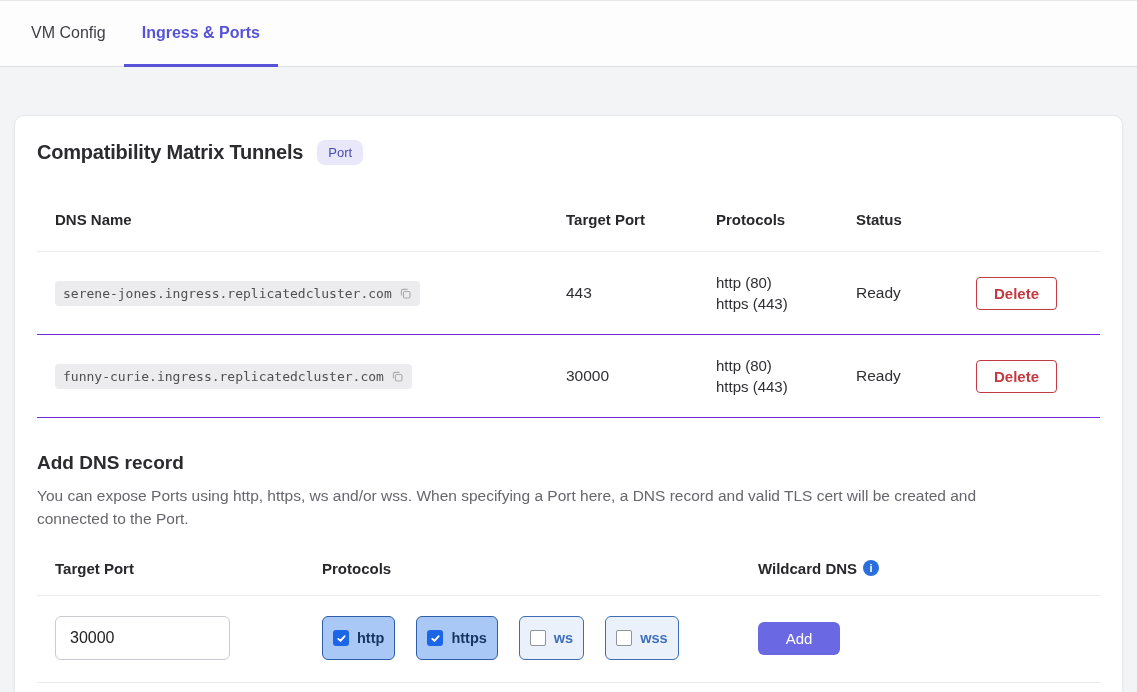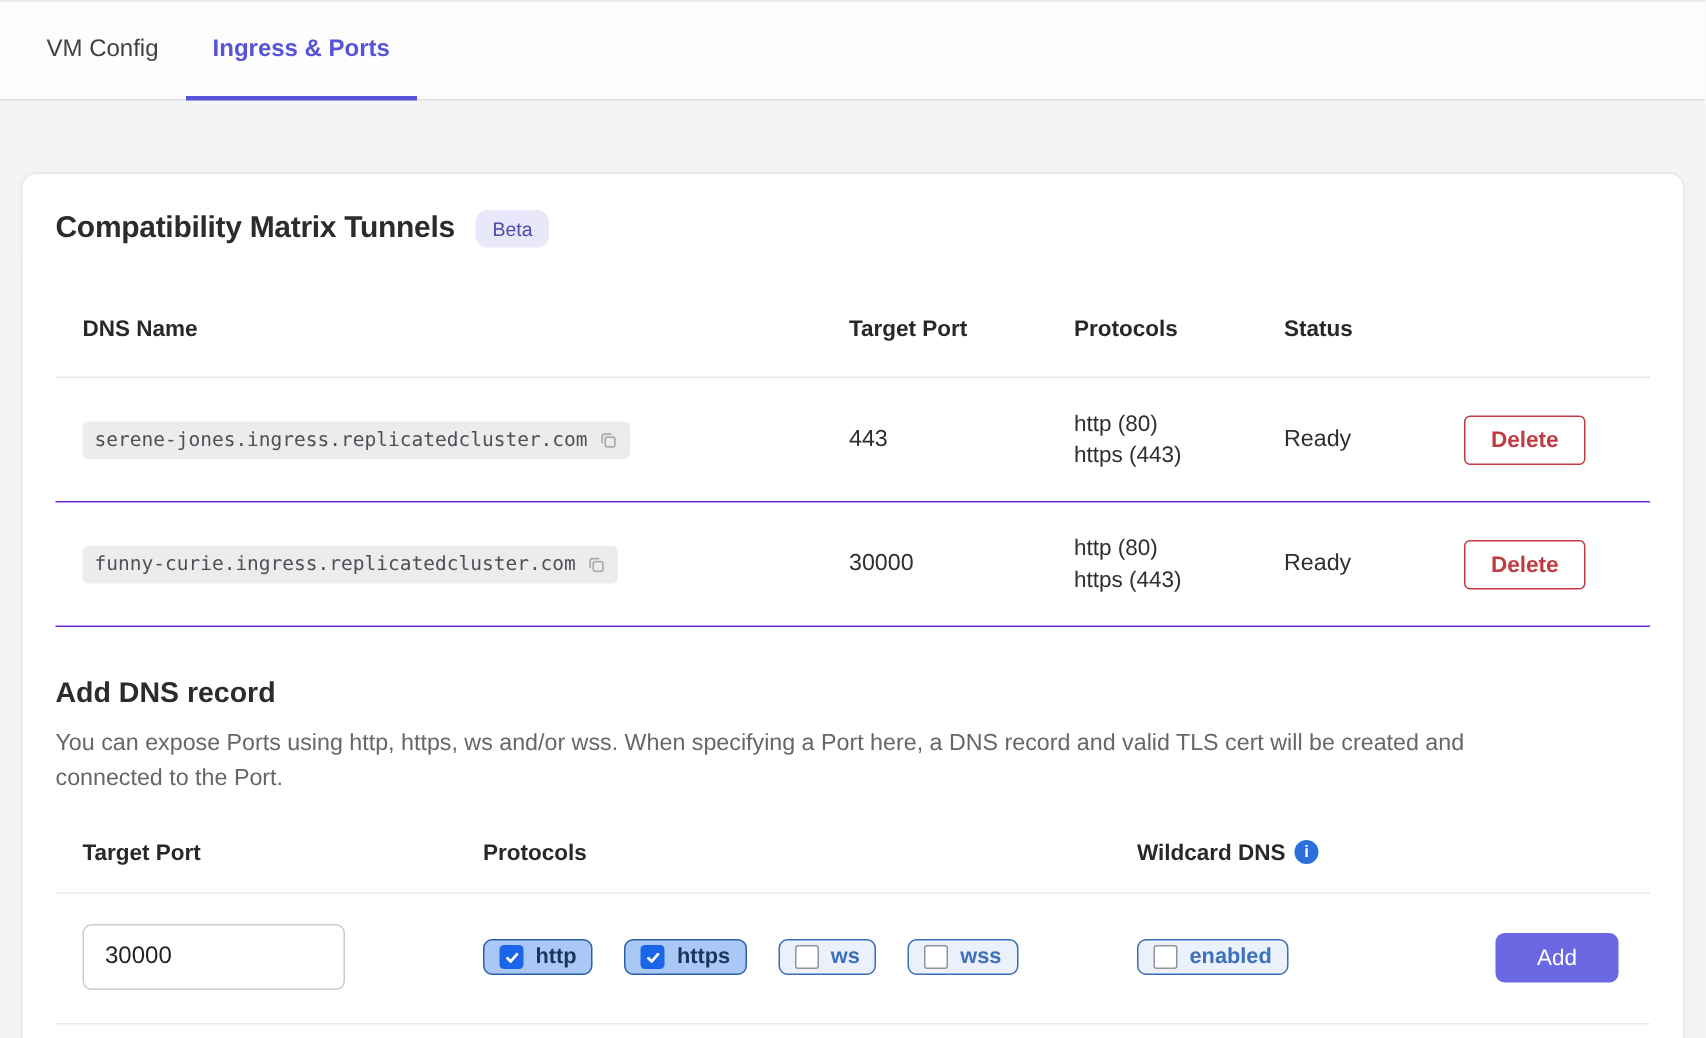--- a/index.html
+++ b/index.html
@@ -101,21 +101,21 @@
   }
   .port-input {
     margin-left:18px; width:175px; height:44px;
     border:1px solid #c8cbd0; border-radius:6px;
     font-family:"Liberation Sans", sans-serif;
     font-size:16px; color:#222; padding:0 14px; outline:none;
   }
   .pill-group { display:flex; gap:21px; }
   .pill {
     display:inline-flex; align-items:center; gap:8px;
-    height:24px; padding:0 10px; border-radius:6px;
+    height:44px; padding:0 10px; border-radius:6px;
     font-size:14.5px; font-weight:700; cursor:pointer;
     border:1.5px solid #3b6cb4;
   }
   .pill.on  { background:#a9c8f6; border-color:#2c5fa8; color:#16355f; }
   .pill.off { background:#eaf1fb; border-color:#3b6cb4; color:#3d6fba; }
   .cbx { width:16px; height:16px; flex:none; display:flex; align-items:center; justify-content:center; }
   .cbx.on  { background:#1b66e8; border-radius:3px; }
   .cbx.off { background:#fff; border:1.5px solid #8f959c; border-radius:2px; }
   .add-btn {
     background:#6b68e3; color:#fff; border:none;
@@ -130,21 +130,21 @@
 <div class="tabbar">
   <div class="tab">VM Config</div>
   <div class="tab active">Ingress &amp; Ports</div>
 </div>
 
 <div class="content">
   <div class="card">
 
     <div class="card-head">
       <div class="card-title">Compatibility Matrix Tunnels</div>
-      <span class="badge">Beta</span>
+      <span class="badge">Port</span>
     </div>
 
     <div class="tbl">
       <div class="trow head">
         <div class="cell-dns">DNS Name</div>
         <div>Target Port</div>
         <div>Protocols</div>
         <div>Status</div>
         <div></div>
       </div>
@@ -232,24 +232,18 @@
         <label class="pill off">
           <span class="cbx off"></span>
           <span>ws</span>
         </label>
         <label class="pill off">
           <span class="cbx off"></span>
           <span>wss</span>
         </label>
       </div>
       <div>
-        <label class="pill off">
-          <span class="cbx off"></span>
-          <span>enabled</span>
-        </label>
-      </div>
-      <div>
         <button class="add-btn">Add</button>
       </div>
     </div>
 
   </div>
 </div>
 
 </body></html>

